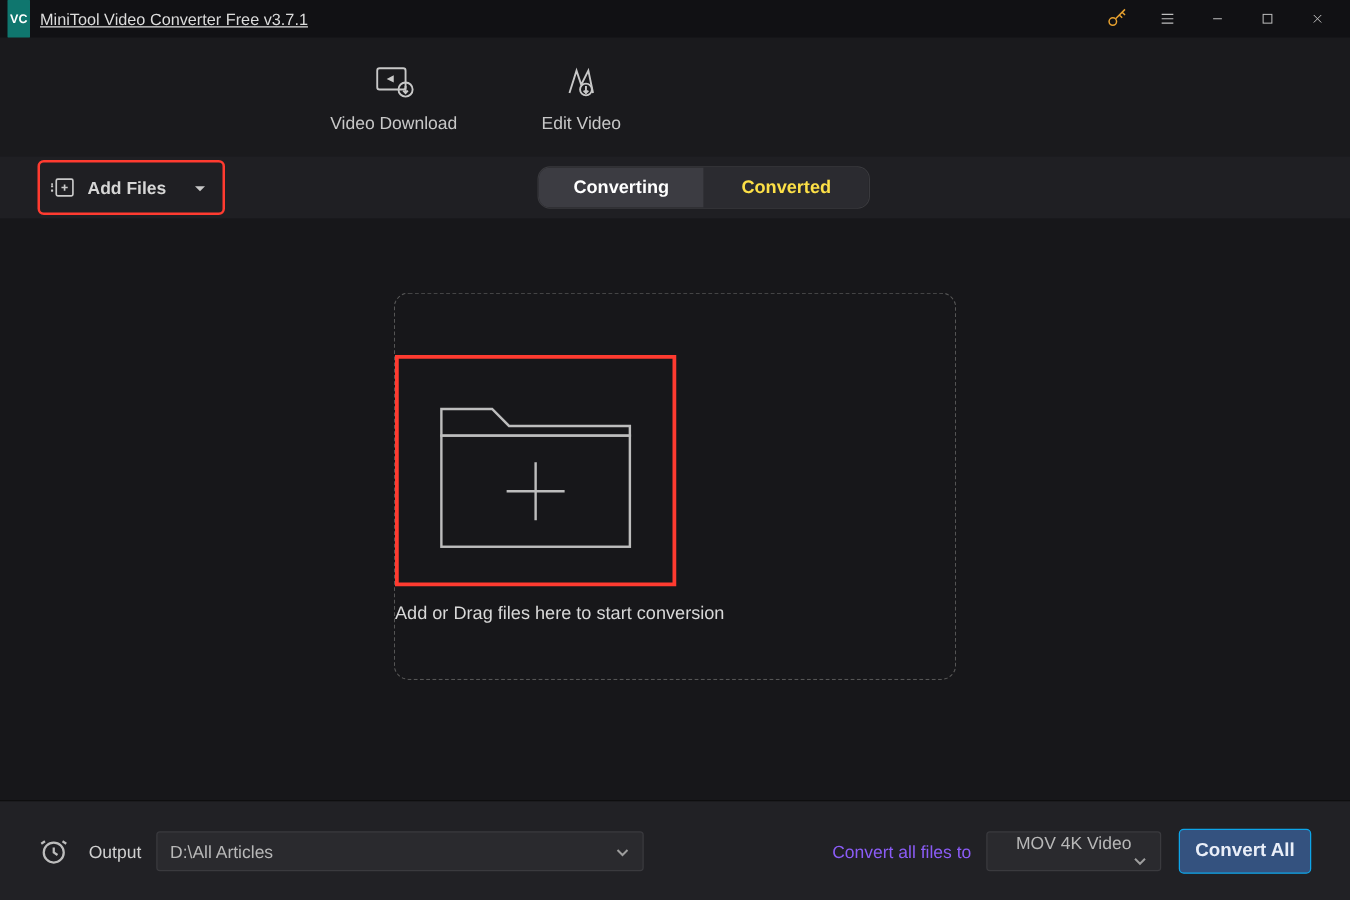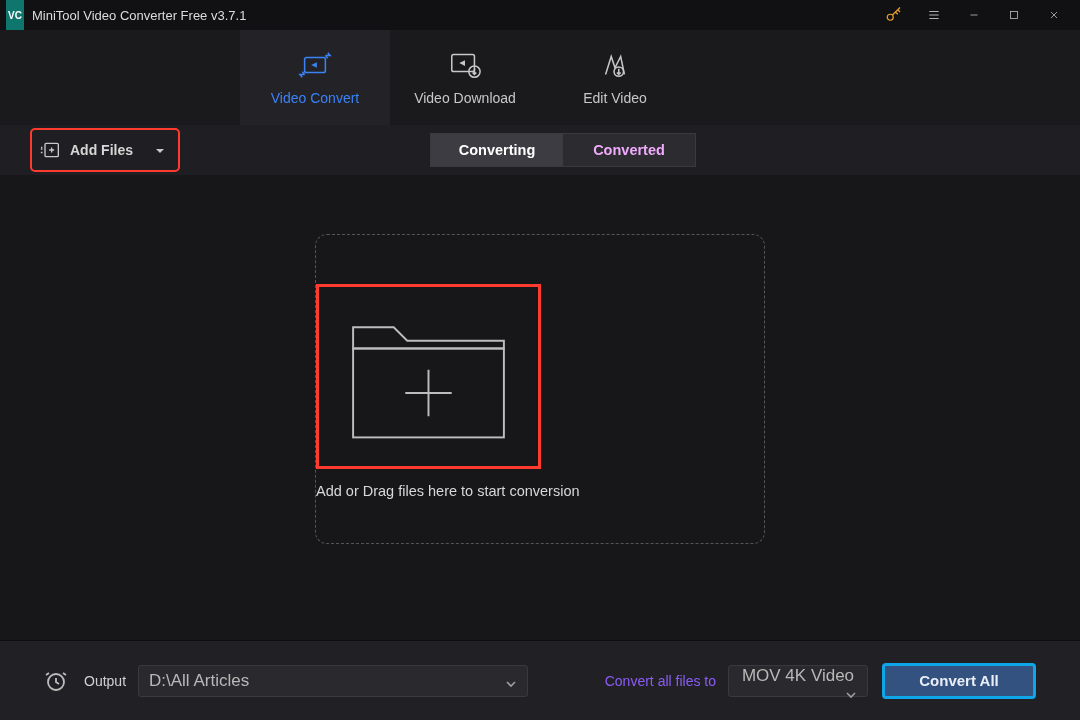--- a/index.html
+++ b/index.html
@@ -9,21 +9,21 @@
   
   .titlebar {
     height: 30px; background: #111114; display: flex; align-items: center;
     padding: 0 6px 0 6px; font-size: 13px; color: #dcdcdc;
   }
   .app-logo {
     width: 18px; height: 34px; background: #0f766e; border-radius: 3px;
     display: flex; align-items: center; justify-content: center; margin-right: 8px;
     color: #fff; font-weight: bold; font-size: 10px;
   }
-  .titlebar-title { flex: 0 0 auto; }
+  .titlebar-title { flex: 0 0 auto; text-decoration: underline; }
   .titlebar-spacer { flex: 1 1 auto; }
   .title-icon {
     width: 40px; height: 30px; display: flex; align-items: center; justify-content: center;
     color: #bfbfbf;
   }
   .title-icon svg { width: 14px; height: 14px; stroke: currentColor; fill: none; stroke-width: 1.6; }
   .title-icon.key { color: #e7a12f; }
   .title-icon.key svg { width: 18px; height: 18px; }
   .title-icon.close svg, .title-icon.max svg, .title-icon.min svg { width: 12px; height: 12px; }
 
@@ -49,62 +49,62 @@
     position: absolute; left: 30px; top: 50%; transform: translateY(-50%);
     width: 150px; height: 44px; border: 2.5px solid #ff3b30; border-radius: 5px;
     display: flex; align-items: center; gap: 10px; padding: 0 12px 0 8px;
     color: #d6d6d6; font-weight: 600; font-size: 14px;
   }
   .add-files-wrap .plus-doc { width: 20px; height: 18px; }
   .add-files-wrap .chev { margin-left: auto; width:12px; height:12px; }
   .add-files-wrap svg { stroke:#c9c9c9; fill:none; stroke-width:1.6; }
 
   .seg {
-    margin: 0 auto; display: flex; border: 1px solid #3a3a3e; border-radius: 0; overflow: hidden;
+    margin: 0 auto; display: flex; border: 1px solid #3a3a3e; border-radius: 10px; overflow: hidden;
     height: 34px;
   }
   .seg button {
-    width: 132px; background: #2b2b30; color: #f0abfc; border: none; font-size: 14.5px; font-weight: 600;
+    width: 132px; background: #2b2b30; color: #fde047; border: none; font-size: 14.5px; font-weight: 600;
     cursor: pointer;
   }
   .seg button.active { background: #3c3c42; color: #fff; }
 
   
   .canvas { flex: 1 1 auto; position: relative; background: #17171a; }
   .dropzone {
     position: absolute; left: 50%; top: 46%; transform: translate(-50%, -50%);
     width: 450px; height: 310px; border: 1.5px dashed #555; border-radius: 12px;
     display: flex; flex-direction: column; align-items: flex-start; justify-content: center;
   }
   .folder-highlight {
     width: 225px; height: 185px; border: 3px solid #ff3b30; display:flex; align-items:center; justify-content:center;
     margin-top: 6px;
   }
   .folder-highlight svg { stroke:#bdbdbd; fill:none; stroke-width:2; }
   .drop-text { margin-top: 14px; color:#d8d8d8; font-size: 14.5px; }
 
   
   .footer {
-    height: 80px; background: #212125; display:flex; align-items:center; padding: 0 44px;
+    height: 80px; background: #212125; display:flex; align-items:center; padding: 0 31px;
     border-top: 1px solid #0e0e0f;
   }
   .clock { width: 24px; height:24px; margin-right: 16px; }
   .clock svg { stroke:#bdbdbd; fill:none; stroke-width:1.8; }
   .output-label { font-size: 14px; color:#d0d0d0; margin-right: 12px; }
   .select {
     height: 32px; background:#2a2a2e; border:1px solid #3a3a3e; border-radius:3px;
-    display:flex; align-items:center; padding:0 10px; color:#b8b8b8; font-size:17px;
+    display:flex; align-items:center; padding:0 10px; color:#b8b8b8; font-size:14px;
   }
   .select .chev { margin-left:auto; width:12px; height:12px; }
   .select svg { stroke:#9d9d9d; fill:none; stroke-width:1.6; }
   .output-select { width: 390px; margin-right: auto; }
   .convert-label { font-size:14px; color:#8b5cf6; margin-right: 12px; }
   .format-select { width: 140px; margin-right: 14px; flex-direction: column; }
   .convert-all {
-    width: 154px; height: 36px; background:#34527f; border:3px solid #0ea5e9; border-radius:4px;
+    width: 106px; height: 36px; background:#34527f; border:1px solid #0ea5e9; border-radius:4px;
     color:#e9eef8; font-size:15px; font-weight:600; cursor:pointer;
   }
 </style>
 </head>
 <body>
 
 <div class="titlebar">
   <div class="app-logo">
     <span>VC</span>
   </div>
@@ -132,31 +132,20 @@
       </svg>
   </div>
   <div class="title-icon close">
     <svg viewBox="0 0 24 24">
         <path d="M6 6l12 12M18 6L6 18"></path>
       </svg>
   </div>
 </div>
 
 <div class="nav">
-  <div class="nav-tab active">
-    <span class="nav-icon">
-      <svg viewBox="0 0 36 30" width="34" height="30">
-        <rect x="7" y="7" width="22" height="16" rx="2"></rect>
-        <path d="M14 15l6-3v6z" fill="#3b82f6" stroke="none"></path>
-        <path d="M29 5h5l-2.5-3M29 5l2.5 3"></path>
-        <path d="M7 25H2l2.5 3M7 25l-2.5-3"></path>
-      </svg>
-    </span>
-    <span>Video Convert</span>
-  </div>
   <div class="nav-tab">
     <span class="nav-icon">
       <svg viewBox="0 0 36 30" width="34" height="30">
         <rect x="4" y="4" width="24" height="18" rx="2"></rect>
         <path d="M12 13l6-3v6z" fill="#c8c8c8" stroke="none"></path>
         <circle cx="28" cy="22" r="6"></circle>
         <path d="M28 19v5m-2-1l2 2 2-2"></path>
       </svg>
     </span>
     <span>Video Download</span>

